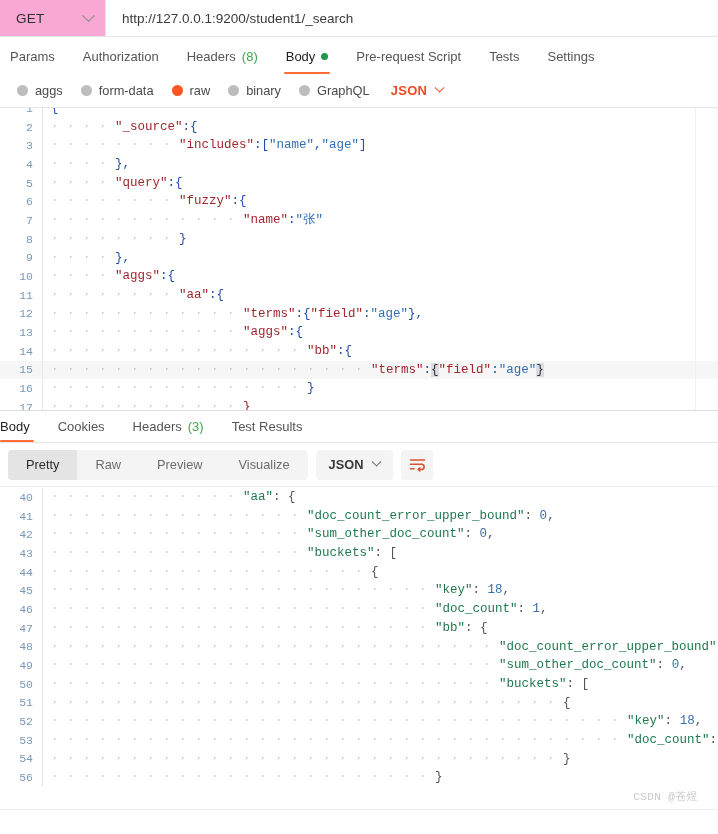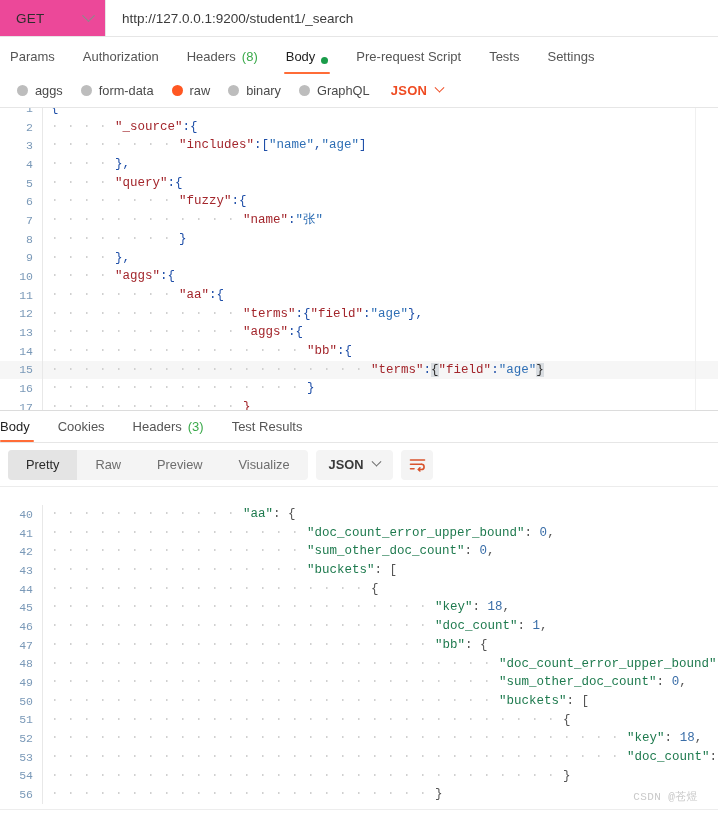--- a/index.html
+++ b/index.html
@@ -18,21 +18,21 @@
     height: 37px;
     border-bottom: 1px solid #e6e6e6;
   }
   .method-box {
     width: 106px;
     display: flex;
     align-items: center;
     justify-content: space-between;
     padding: 0 12px 0 16px;
     border-right: 1px solid #e6e6e6;
-    background: #ec4899;
+    background: #f9a8d4;
     cursor: pointer;
   }
   .method-label {
     font-size: 13.5px;
     color: #2e2e2e;
     letter-spacing: .2px;
   }
   .chev {
     width: 9px; height: 9px;
     border-right: 1.4px solid #8a8a8a;
@@ -58,21 +58,21 @@
     padding-left: 2px;
     gap: 0;
   }
   .rtab {
     position: relative;
     padding: 0 14px 10px 14px;
     font-size: 13px;
     color: #555;
     cursor: pointer;
     display: flex;
-    align-items: flex-end;
+    align-items: center;
     gap: 6px;
     white-space: nowrap;
   }
   .rtab:first-child { padding-left: 8px; }
   .rtab .count { color: #3aa94a; }
   .rtab.active { color: #1f1f1f; }
   .rtab.active::after {
     content: "";
     position: absolute;
     left: 12px; right: 12px; bottom: 0;
@@ -405,21 +405,21 @@
       <line x1="1.5" y1="3" x2="15.5" y2="3" stroke="#d9532c" stroke-width="1.6" stroke-linecap="round"></line>
       <line x1="1.5" y1="7.3" x2="12.5" y2="7.3" stroke="#d9532c" stroke-width="1.6" stroke-linecap="round"></line>
       <path d="M12.5 7.3 a2.6 2.6 0 0 1 0 5.2 H9.6" fill="none" stroke="#d9532c" stroke-width="1.6" stroke-linecap="round"></path>
       <polyline points="10.9,10.9 9.3,12.5 10.9,14" fill="none" stroke="#d9532c" stroke-width="1.6" stroke-linecap="round" stroke-linejoin="round"></polyline>
       <line x1="1.5" y1="11.8" x2="5" y2="11.8" stroke="#d9532c" stroke-width="1.6" stroke-linecap="round"></line>
     </svg>
   </div>
 </div>
 
 <div class="editor resp-editor">
-  <div id="resp-code" style="margin-top: 18px;">
+  <div id="resp-code" style="margin-top: 1px;">
       <div class="code-line"><div class="ln">40</div><div class="lcontent"><span class="ind">·&nbsp;·&nbsp;·&nbsp;·&nbsp;·&nbsp;·&nbsp;·&nbsp;·&nbsp;·&nbsp;·&nbsp;·&nbsp;·&nbsp;</span><span class="rk">"aa"</span><span class="rp">: {</span></div></div>
       <div class="code-line"><div class="ln">41</div><div class="lcontent"><span class="ind">·&nbsp;·&nbsp;·&nbsp;·&nbsp;·&nbsp;·&nbsp;·&nbsp;·&nbsp;·&nbsp;·&nbsp;·&nbsp;·&nbsp;·&nbsp;·&nbsp;·&nbsp;·&nbsp;</span><span class="rk">"doc_count_error_upper_bound"</span><span class="rp">: </span><span class="rn">0</span><span class="rp">,</span></div></div>
       <div class="code-line"><div class="ln">42</div><div class="lcontent"><span class="ind">·&nbsp;·&nbsp;·&nbsp;·&nbsp;·&nbsp;·&nbsp;·&nbsp;·&nbsp;·&nbsp;·&nbsp;·&nbsp;·&nbsp;·&nbsp;·&nbsp;·&nbsp;·&nbsp;</span><span class="rk">"sum_other_doc_count"</span><span class="rp">: </span><span class="rn">0</span><span class="rp">,</span></div></div>
       <div class="code-line"><div class="ln">43</div><div class="lcontent"><span class="ind">·&nbsp;·&nbsp;·&nbsp;·&nbsp;·&nbsp;·&nbsp;·&nbsp;·&nbsp;·&nbsp;·&nbsp;·&nbsp;·&nbsp;·&nbsp;·&nbsp;·&nbsp;·&nbsp;</span><span class="rk">"buckets"</span><span class="rp">: [</span></div></div>
       <div class="code-line"><div class="ln">44</div><div class="lcontent"><span class="ind">·&nbsp;·&nbsp;·&nbsp;·&nbsp;·&nbsp;·&nbsp;·&nbsp;·&nbsp;·&nbsp;·&nbsp;·&nbsp;·&nbsp;·&nbsp;·&nbsp;·&nbsp;·&nbsp;·&nbsp;·&nbsp;·&nbsp;·&nbsp;</span><span class="rp">{</span></div></div>
       <div class="code-line"><div class="ln">45</div><div class="lcontent"><span class="ind">·&nbsp;·&nbsp;·&nbsp;·&nbsp;·&nbsp;·&nbsp;·&nbsp;·&nbsp;·&nbsp;·&nbsp;·&nbsp;·&nbsp;·&nbsp;·&nbsp;·&nbsp;·&nbsp;·&nbsp;·&nbsp;·&nbsp;·&nbsp;·&nbsp;·&nbsp;·&nbsp;·&nbsp;</span><span class="rk">"key"</span><span class="rp">: </span><span class="rn">18</span><span class="rp">,</span></div></div>
       <div class="code-line"><div class="ln">46</div><div class="lcontent"><span class="ind">·&nbsp;·&nbsp;·&nbsp;·&nbsp;·&nbsp;·&nbsp;·&nbsp;·&nbsp;·&nbsp;·&nbsp;·&nbsp;·&nbsp;·&nbsp;·&nbsp;·&nbsp;·&nbsp;·&nbsp;·&nbsp;·&nbsp;·&nbsp;·&nbsp;·&nbsp;·&nbsp;·&nbsp;</span><span class="rk">"doc_count"</span><span class="rp">: </span><span class="rn">1</span><span class="rp">,</span></div></div>
       <div class="code-line"><div class="ln">47</div><div class="lcontent"><span class="ind">·&nbsp;·&nbsp;·&nbsp;·&nbsp;·&nbsp;·&nbsp;·&nbsp;·&nbsp;·&nbsp;·&nbsp;·&nbsp;·&nbsp;·&nbsp;·&nbsp;·&nbsp;·&nbsp;·&nbsp;·&nbsp;·&nbsp;·&nbsp;·&nbsp;·&nbsp;·&nbsp;·&nbsp;</span><span class="rk">"bb"</span><span class="rp">: {</span></div></div>
       <div class="code-line"><div class="ln">48</div><div class="lcontent"><span class="ind">·&nbsp;·&nbsp;·&nbsp;·&nbsp;·&nbsp;·&nbsp;·&nbsp;·&nbsp;·&nbsp;·&nbsp;·&nbsp;·&nbsp;·&nbsp;·&nbsp;·&nbsp;·&nbsp;·&nbsp;·&nbsp;·&nbsp;·&nbsp;·&nbsp;·&nbsp;·&nbsp;·&nbsp;·&nbsp;·&nbsp;·&nbsp;·&nbsp;</span><span class="rk">"doc_count_error_upper_bound"</span><span class="rp">: </span></div></div>
       <div class="code-line"><div class="ln">49</div><div class="lcontent"><span class="ind">·&nbsp;·&nbsp;·&nbsp;·&nbsp;·&nbsp;·&nbsp;·&nbsp;·&nbsp;·&nbsp;·&nbsp;·&nbsp;·&nbsp;·&nbsp;·&nbsp;·&nbsp;·&nbsp;·&nbsp;·&nbsp;·&nbsp;·&nbsp;·&nbsp;·&nbsp;·&nbsp;·&nbsp;·&nbsp;·&nbsp;·&nbsp;·&nbsp;</span><span class="rk">"sum_other_doc_count"</span><span class="rp">: </span><span class="rn">0</span><span class="rp">,</span></div></div>

